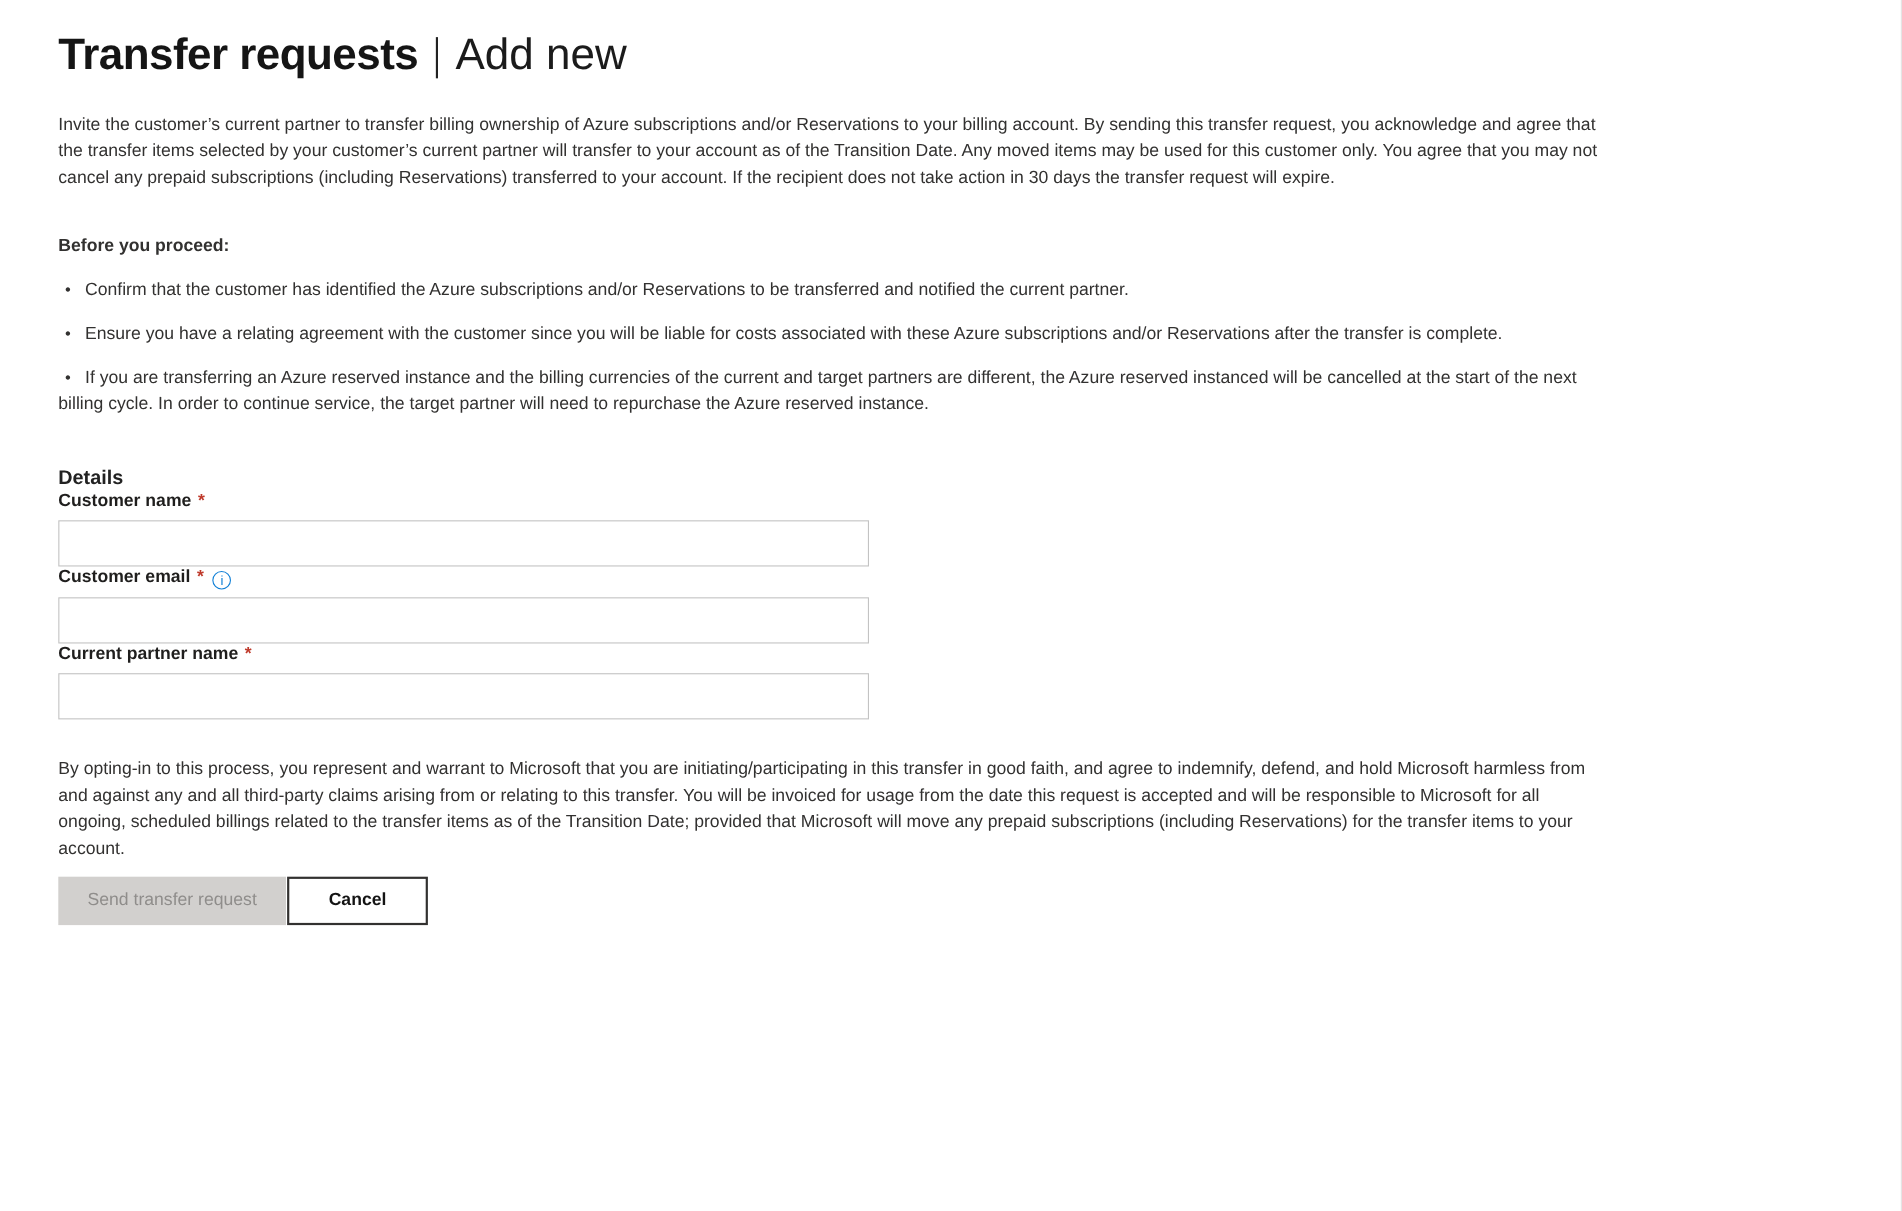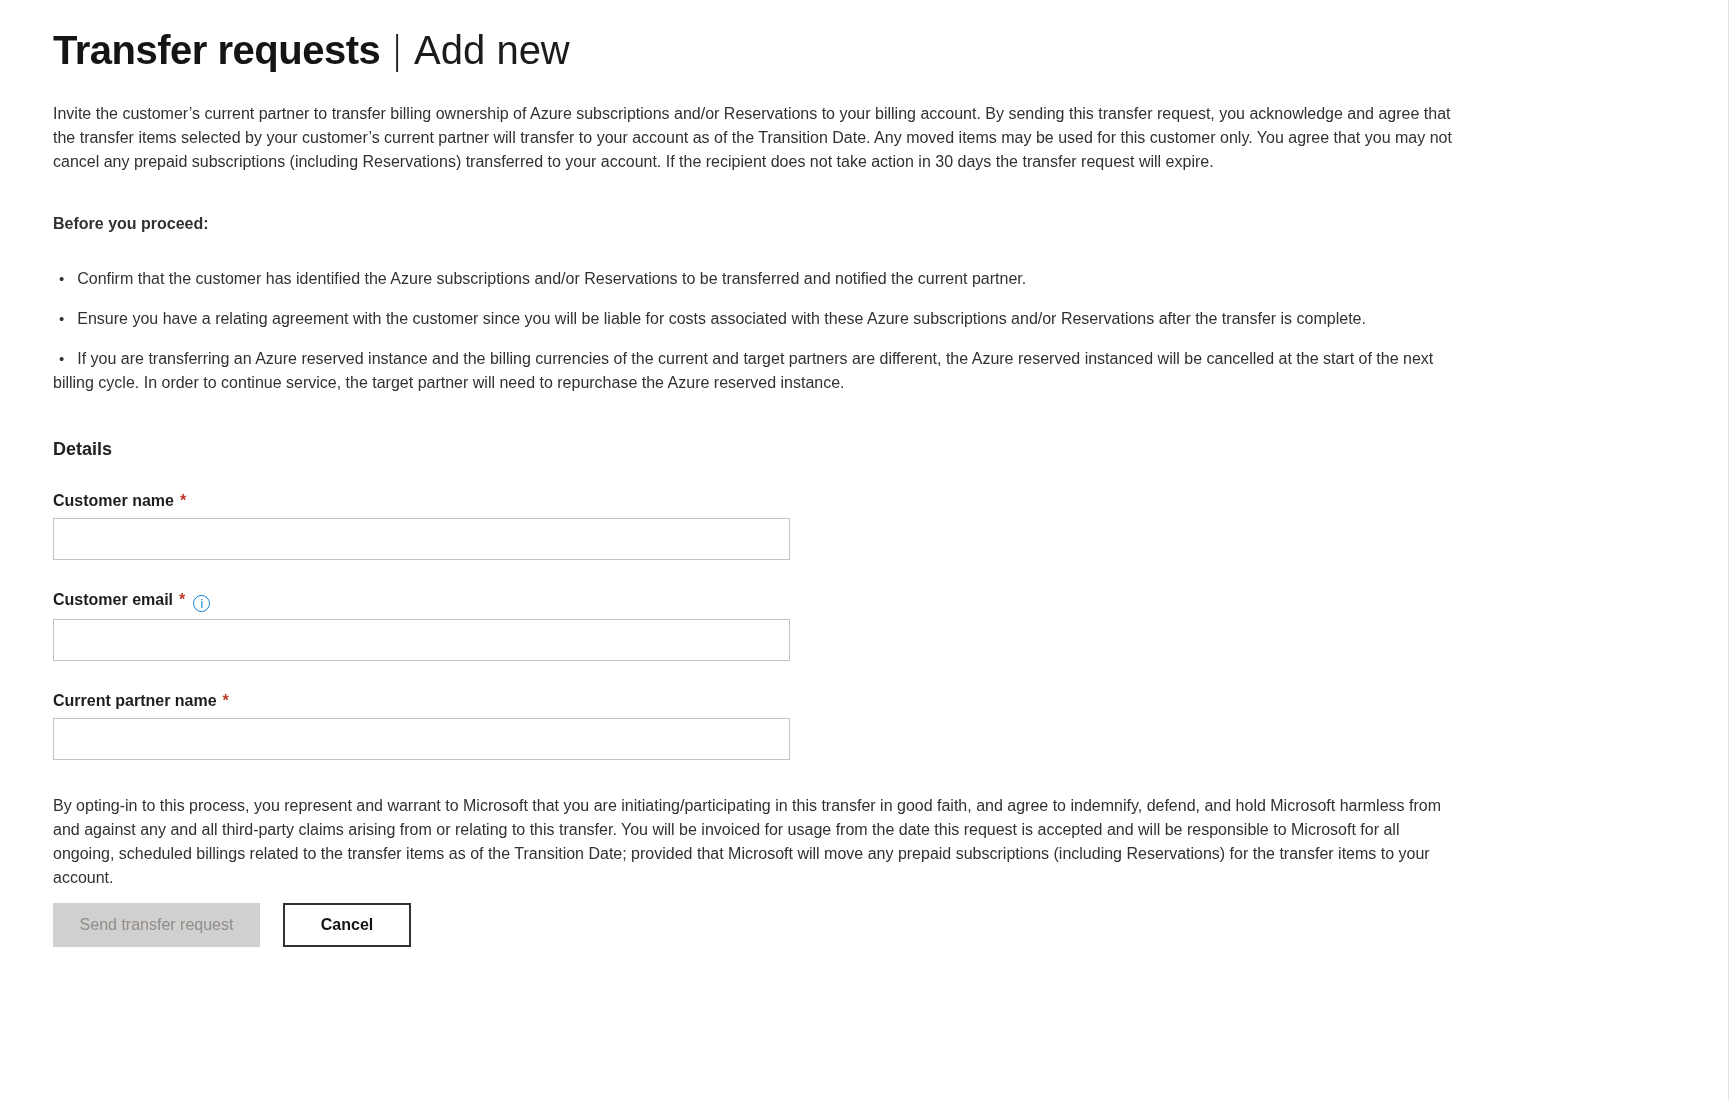--- a/index.html
+++ b/index.html
@@ -58,38 +58,38 @@
     margin:28px 0 0;
     line-height:24px;
   }
   .section-head{
     margin:38px 0 0;
     font-weight:700;
     line-height:24px;
   }
   .bullet{
     max-width:1405px;
-    margin:31px 0 0;
+    margin:16px 0 0;
     line-height:24px;
   }
   .bullet + .bullet{margin-top:16px;}
   .bullet .dot{
     display:inline-block;
     padding-left:6px;
     margin-right:13px;
     font-size:15px;
   }
   h2.details-head{
     margin:42px 0 0;
     font-size:18px;
     line-height:24px;
     font-weight:700;
     color:#222;
   }
-  .field{margin-top:30px;}
+  .field{}
   .field-label-row{
     line-height:20px;
     margin-bottom:7px;
   }
   .field-label{
     font-weight:700;
     font-size:16px;
     color:#1f1e1d;
   }
   .req{
@@ -126,21 +126,21 @@
   }
   .legal{
     max-width:1400px;
     margin:34px 0 0;
     line-height:24px;
   }
   .actions{
     margin-top:13px;
     display:flex;
     align-items:center;
-    gap:23px;
+    gap:1px;
   }
   button{
     font-family:inherit;
     font-size:16px;
     height:44px;
     cursor:pointer;
   }
   .btn-send{
     width:207px;
     background:var(--disabled-button-bg);

